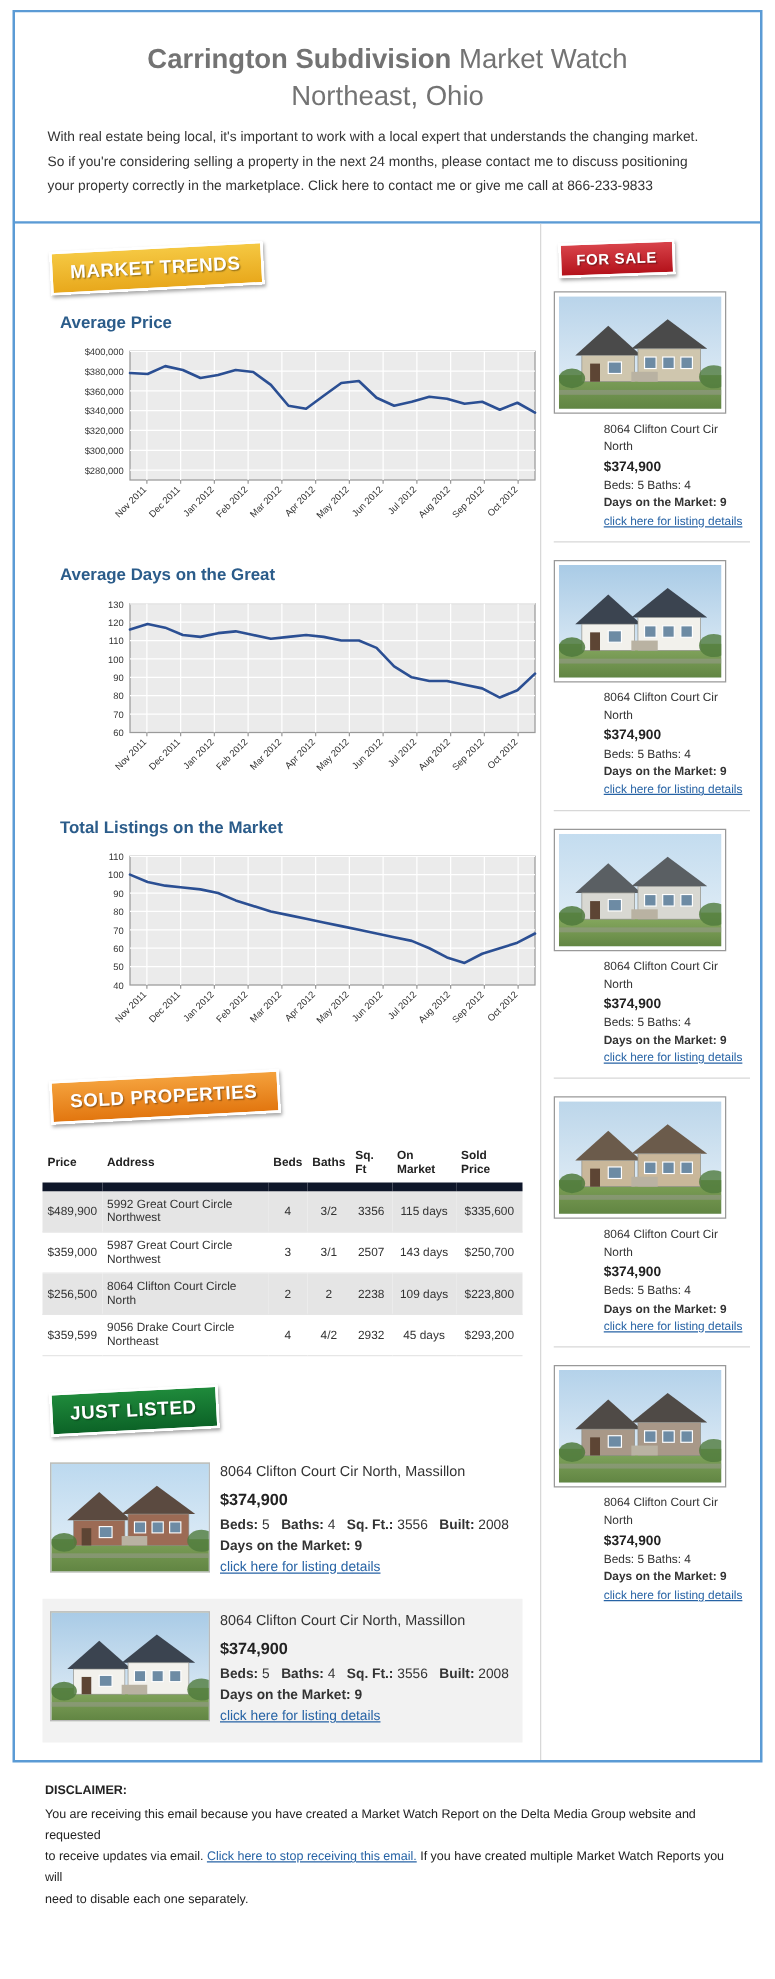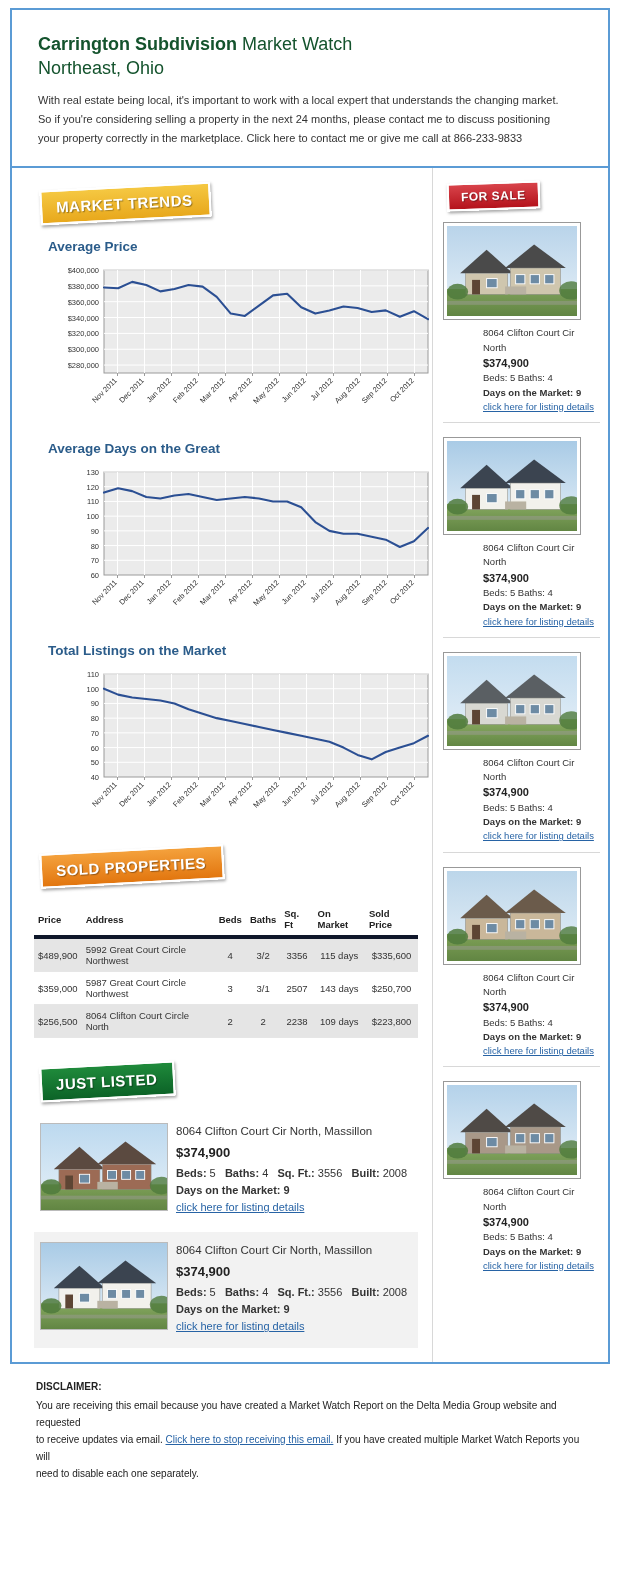--- a/index.html
+++ b/index.html
@@ -22,25 +22,26 @@
     border: 2px solid #5b9bd5;
     background: #ffffff;
   }
   
   .header {
     background: #fff;
     border-bottom: 2px solid #5b9bd5;
     padding: 22px 26px 18px 26px;
   }
   .title {
-    font-size: 18px;
+    font-size: 22px;
     line-height: 1.35;
-    color: #14532d;
+    color: #737373;
     font-weight: normal;
     margin: 0 0 10px 0;
+    text-align: center;
   }
   .title .strong { font-weight: bold; }
   .intro {
     font-size: 11px;
     color: #333;
     line-height: 1.75;
     margin: 0;
   }
   
   .body-wrap {
@@ -89,21 +90,21 @@
     width: 100%;
     border-collapse: collapse;
     font-size: 9.5px;
     margin-top: 6px;
   }
   table.sold th {
     text-align: left;
     font-size: 9.5px;
     font-weight: bold;
     color: #222;
-    border-bottom: 4px solid #0f172a;
+    border-bottom: 7px solid #0f172a;
     padding: 4px 4px 5px 4px;
     margin-left: 36px;
   }
   table.sold td {
     padding: 5px 4px;
     color: #333;
     border-bottom: 1px solid #e6e6e6;
   }
   table.sold tr.alt td { background:#e5e5e5; }
   .ctr { text-align: center; }
@@ -393,20 +394,29 @@
               </tr>
               <tr class="alt">
                 <td>$256,500</td>
                 <td>8064 Clifton Court Circle North</td>
                 <td class="ctr">2</td>
                 <td class="ctr">2</td>
                 <td class="ctr">2238</td>
                 <td class="ctr">109 days</td>
                 <td class="ctr">$223,800</td>
               </tr>
+              <tr>
+                <td>$359,599</td>
+                <td>9056 Drake Court Circle Northeast</td>
+                <td class="ctr">4</td>
+                <td class="ctr">4/2</td>
+                <td class="ctr">2932</td>
+                <td class="ctr">45 days</td>
+                <td class="ctr">$293,200</td>
+              </tr>
             </tbody>
         </table>
 
         <div class="ribbon ribbon-green" style="margin-top:26px;">JUST LISTED</div>
 
         <div id="just-listed-list">
             <div class="jl-row">
               <div class="jl-thumb"><svg width="128" height="88" viewBox="0 0 100 70" preserveAspectRatio="none">
     <defs>
                     <linearGradient id="sk5" x1="0" y1="0" x2="0" y2="1">

